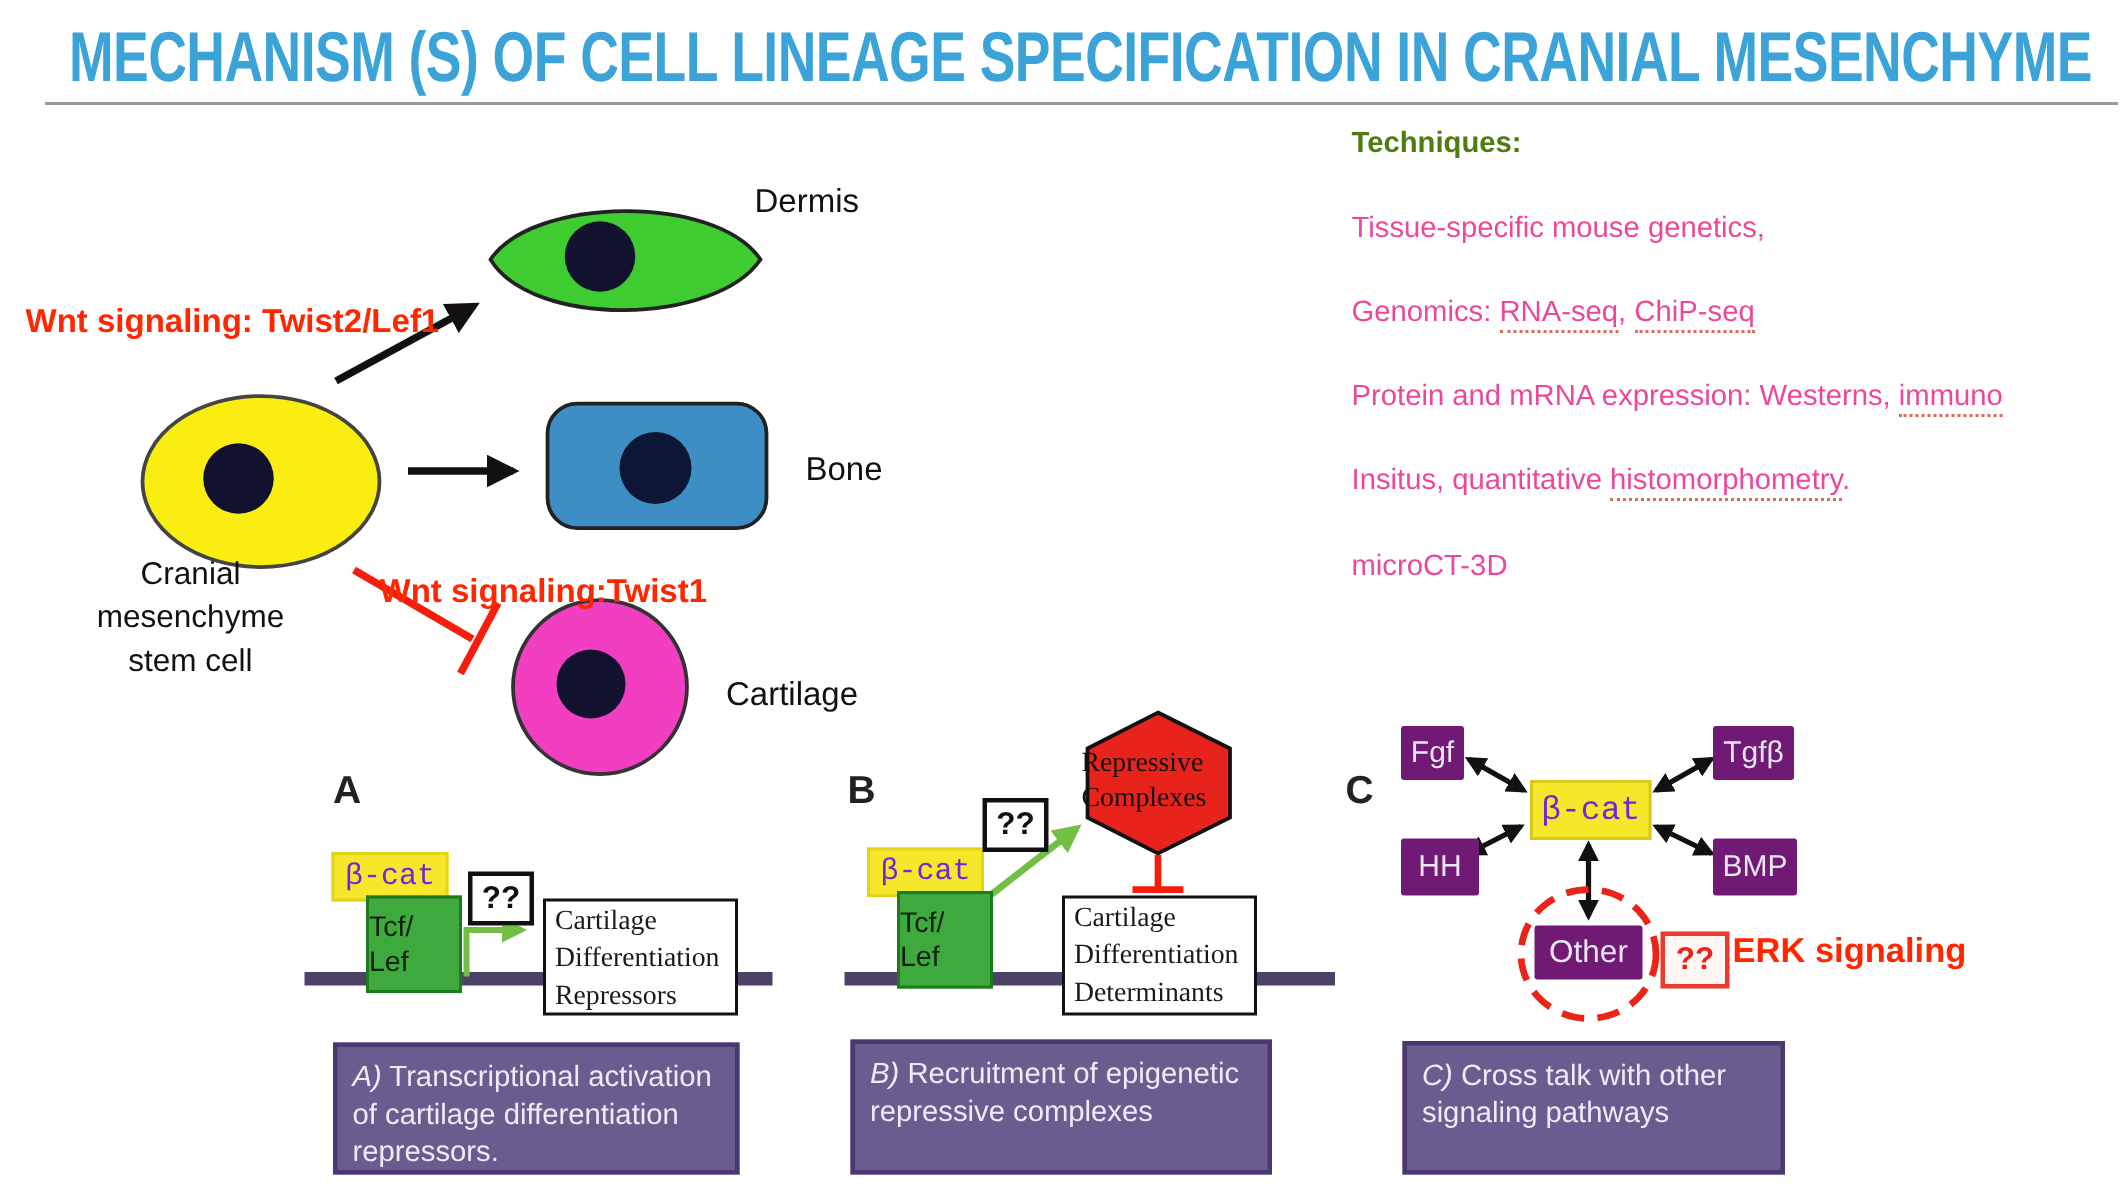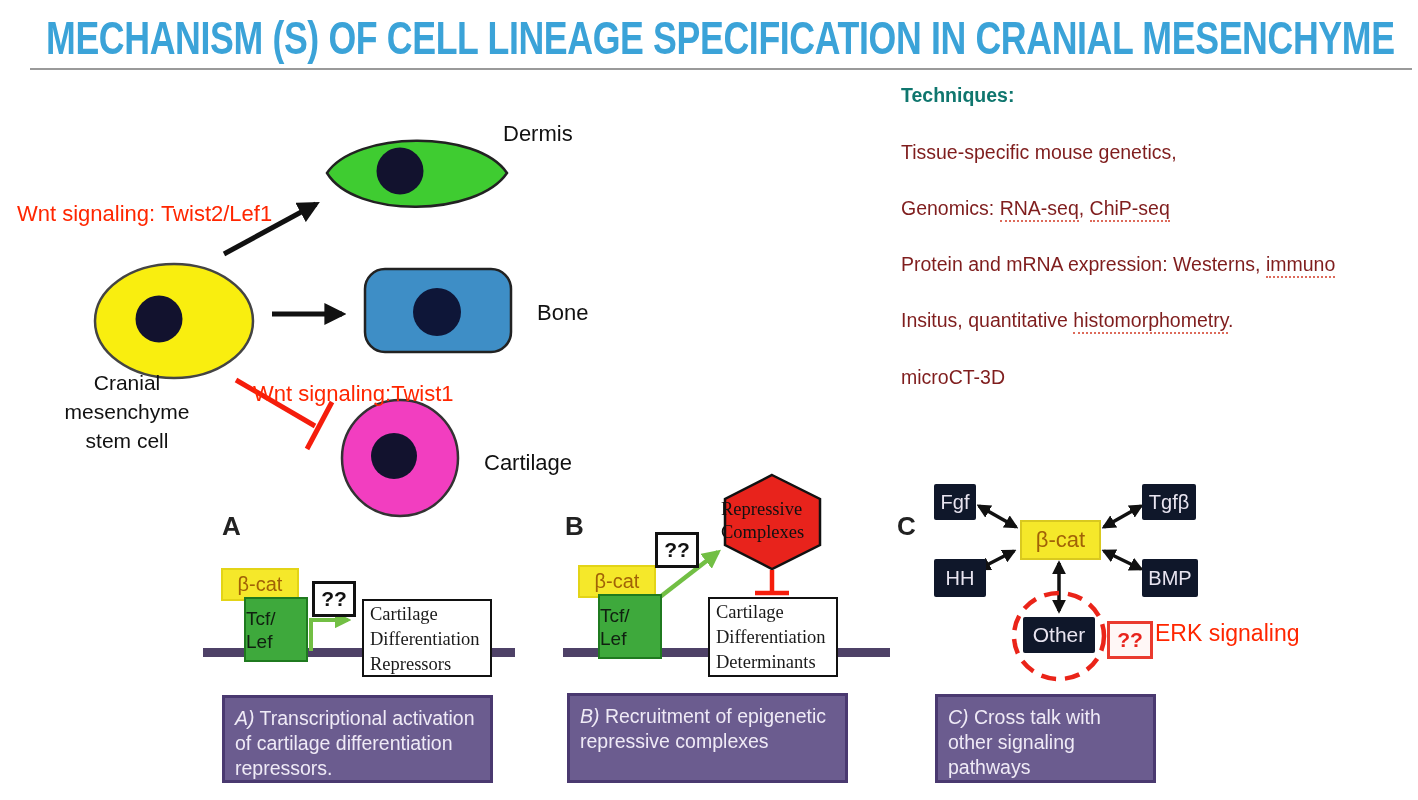--- a/index.html
+++ b/index.html
@@ -8,31 +8,31 @@
     font-family:"Liberation Sans",sans-serif;color:#111;
   }
   .abs{position:absolute;}
   
   #title{
     left:46px;top:10px;font-size:47px;font-weight:bold;color:#3BA3D8;
     letter-spacing:-0.5px;transform:scaleX(0.76);transform-origin:0 0;white-space:nowrap;
   }
   #title-rule{left:30px;top:68px;width:1382px;border-top:2px solid #9a9a9a;height:0;}
   
-  .tech-line{left:901px;font-size:19.5px;color:#7f1d1d;white-space:nowrap;}
-  .tech-head{font-weight:bold;color:#0f766e;}
+  .tech-line{left:901px;font-size:19.5px;color:#ec4899;white-space:nowrap;}
+  .tech-head{font-weight:bold;color:#4d7c0f;}
   .sp{border-bottom:2px dotted #dd6a5a;padding-bottom:1px;}
   
   .lbl{font-size:22px;color:#111;white-space:nowrap;}
-  .red-lbl{font-size:22px;font-weight:normal;color:#ff2600;white-space:nowrap;text-align:center;}
+  .red-lbl{font-size:22px;font-weight:bold;color:#ff2600;white-space:nowrap;text-align:center;}
   .panel-letter{font-size:26px;font-weight:bold;color:#222;}
   
   .beta-pill{
     background:#F5E82A;border:2px solid #e3d417;border-radius:0;
-    display:flex;align-items:center;justify-content:center;font-size:20px;color:#a16207;
+    display:flex;align-items:center;justify-content:center;font-size:20px;color:#6d28d9;font-family:Liberation Mono, monospace;
   }
   .tcf-box{
     background:#3EA93C;border:2px solid #1F7A1F;color:#102010;
     display:flex;flex-direction:column;align-items:flex-start;justify-content:center;
     font-size:19px;line-height:23px;
   }
   .q-box{
     background:#ffffff;border:3px solid #111;display:flex;align-items:center;justify-content:center;
     font-size:21px;font-weight:bold;color:#111;
   }
@@ -43,21 +43,21 @@
   .target-box{
     background:#ffffff;border:2.5px solid #111;font-family:"Liberation Serif",serif;
     font-size:18.5px;line-height:25px;color:#1a1a1a;padding:1px 6px;box-sizing:border-box;
   }
   .caption{
     background:#6B5C8F;border:3px solid #4A3970;color:#EFEAF6;font-size:19.5px;
     line-height:25px;padding:8px 10px;box-sizing:border-box;
   }
   .caption .pfx{font-style:italic;}
   .node-box{
-    background:#0f172a;color:#E8E4F0;display:flex;align-items:center;justify-content:center;
+    background:#701a75;color:#E8E4F0;display:flex;align-items:center;justify-content:center;
     font-size:20px;border-radius:2px;
   }
   .hex-text{
     font-family:"Liberation Serif",serif;font-size:18.5px;line-height:23px;color:#111;
   }
   .stem-label{font-size:21px;line-height:29px;text-align:center;color:#111;}
   svg{position:absolute;left:0;top:0;}
 </style>
 </head>
 <body>
@@ -164,13 +164,13 @@
 
 <div class="abs panel-letter" style="left:897px;top:511px;">C</div>
 <div class="abs node-box" style="left:934px;top:484px;width:42px;height:36px;">Fgf</div>
 <div class="abs node-box" style="left:1142px;top:484px;width:54px;height:36px;">Tgfβ</div>
 <div class="abs node-box" style="left:934px;top:559px;width:52px;height:38px;">HH</div>
 <div class="abs node-box" style="left:1142px;top:559px;width:56px;height:38px;">BMP</div>
 <div class="abs beta-pill" style="left:1020px;top:520px;width:77px;height:36px;font-size:22px;border-color:#D9C91F;">β-cat</div>
 <div class="abs node-box" style="left:1023px;top:617px;width:72px;height:36px;font-size:21px;">Other</div>
 <div class="abs q-box-red" style="left:1107px;top:621px;width:40px;height:32px;">??</div>
 <div class="abs red-lbl" style="left:1155px;top:620px;font-size:23px;">ERK signaling</div>
-<div class="abs caption" style="left:935px;top:694px;width:221px;height:89px;"><span class="pfx">C)</span><span> Cross talk with other signaling pathways</span></div>
+<div class="abs caption" style="left:935px;top:694px;width:255px;height:89px;"><span class="pfx">C)</span><span> Cross talk with other signaling pathways</span></div>
 
 </body></html>

